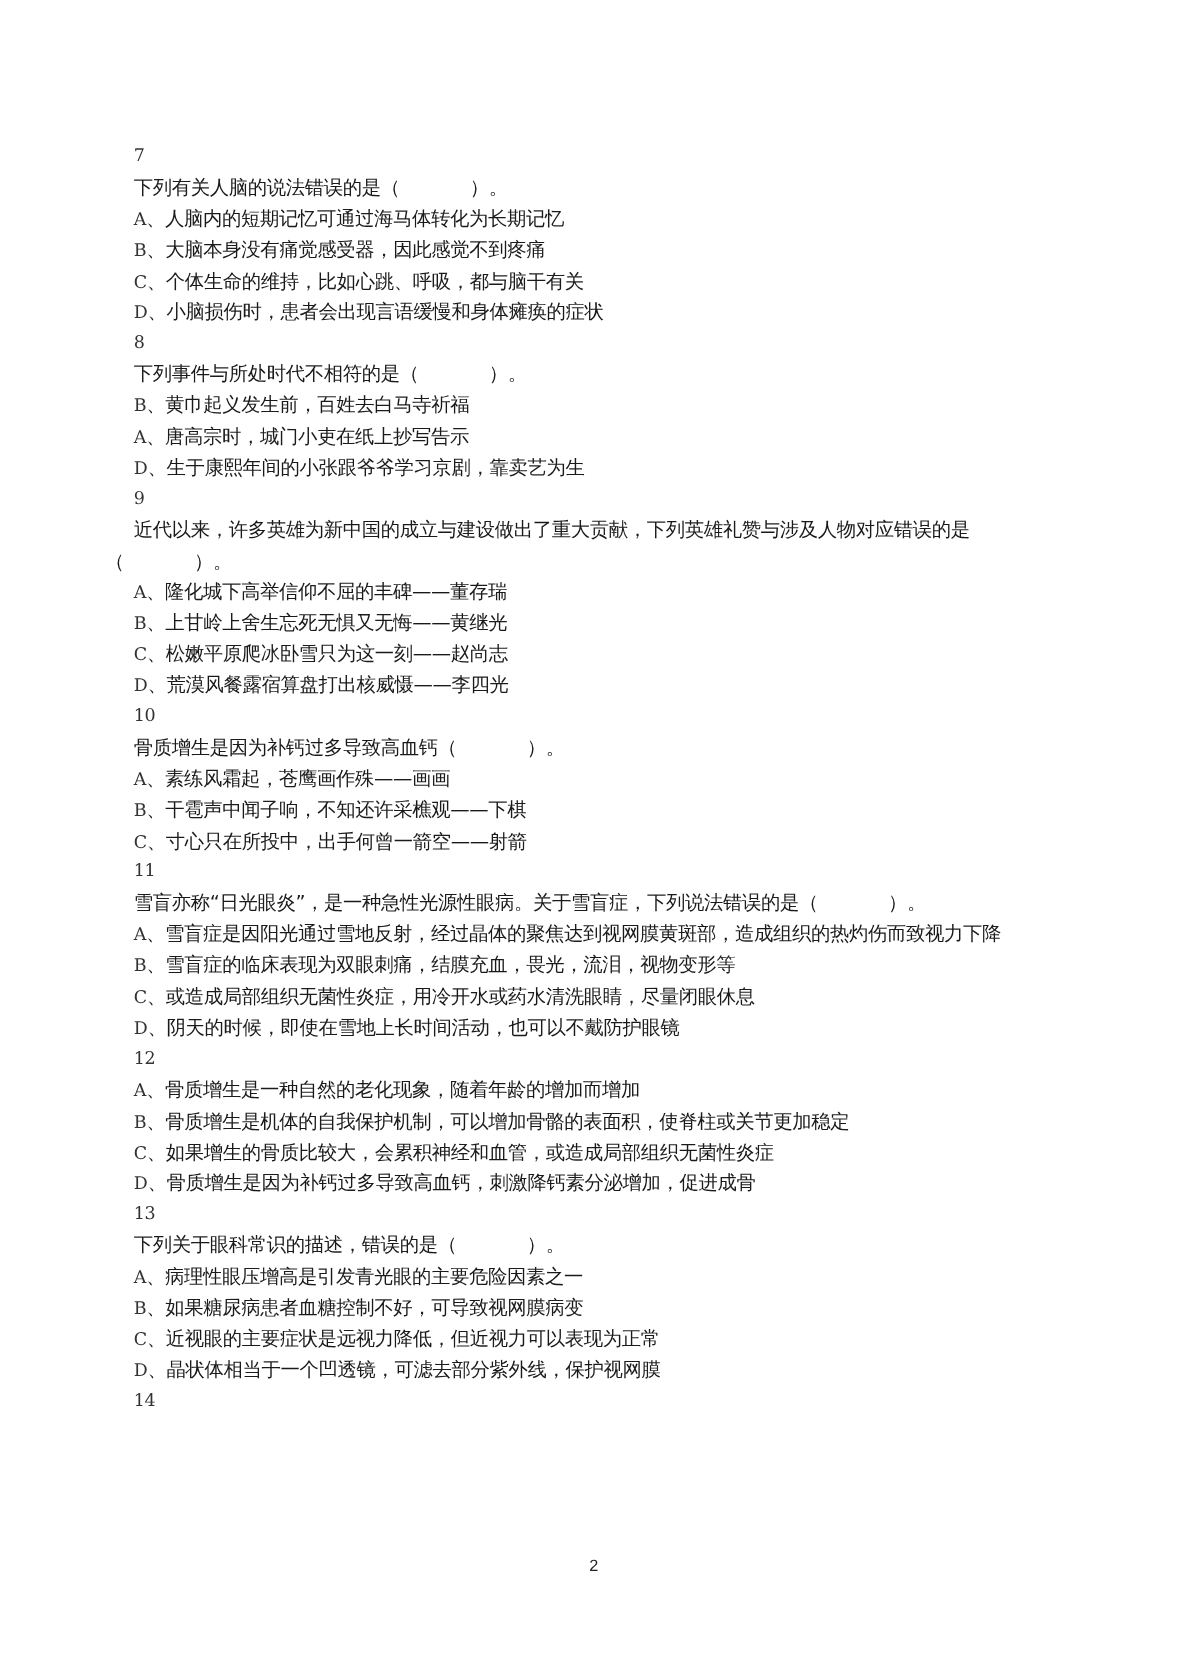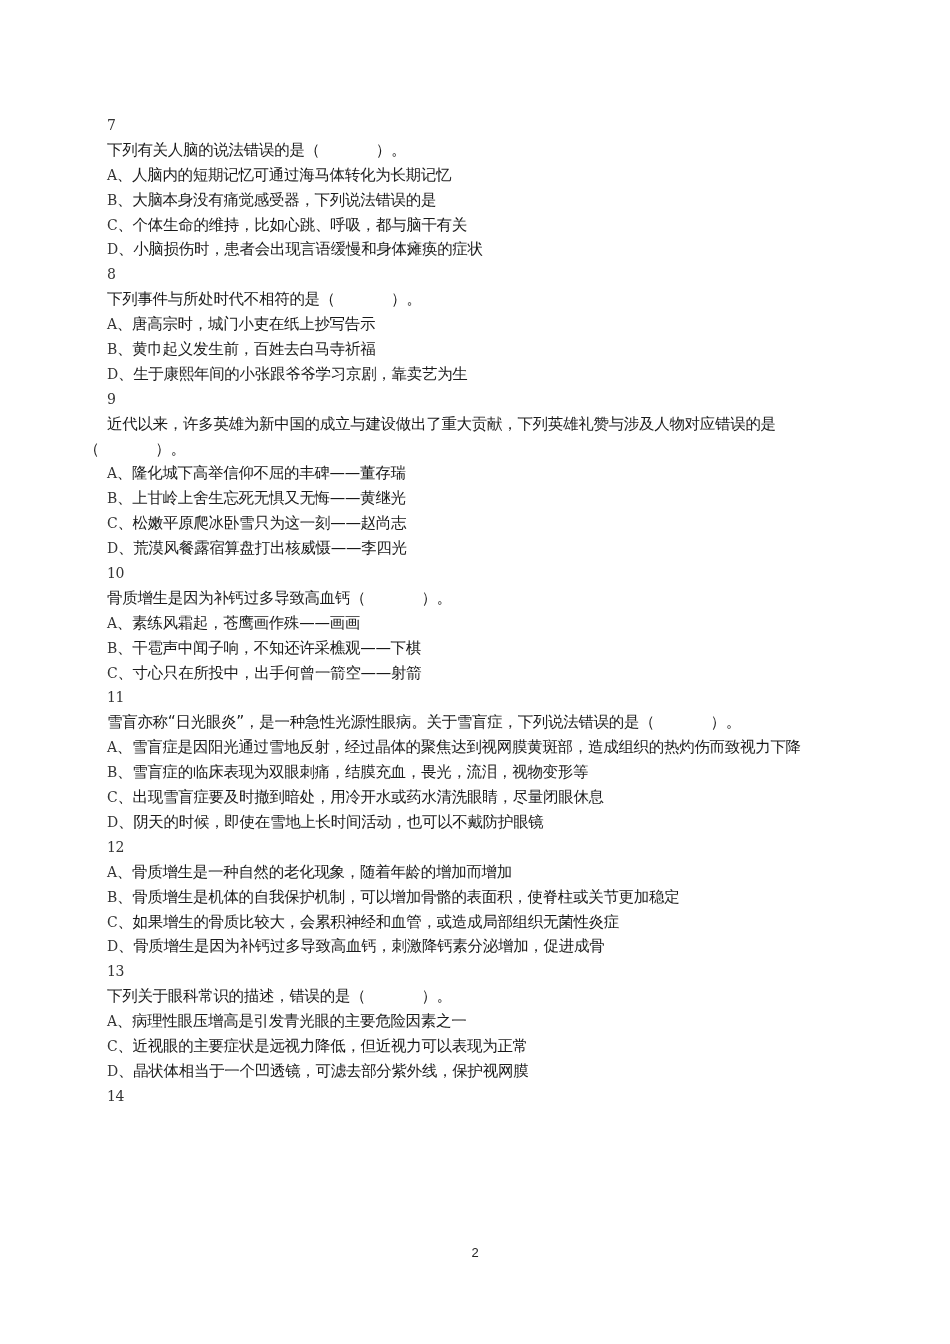--- a/index.html
+++ b/index.html
@@ -59,30 +59,30 @@
   </style>
 </head>
 <body>
 
 <div class="page">
 
   <div>
     <div class="line num">7</div>
     <div class="line"><span>下列有关人脑的说法错误的是（</span><span class="blank"></span><span>）。</span></div>
     <div class="line opt"><span class="letter">A</span><span>、人脑内的短期记忆可通过海马体转化为长期记忆</span></div>
-    <div class="line opt"><span class="letter">B</span><span>、大脑本身没有痛觉感受器，下列说法错误的是</span></div>
+    <div class="line opt"><span class="letter">B</span><span>、大脑本身没有痛觉感受器，因此感觉不到疼痛</span></div>
     <div class="line opt"><span class="letter">C</span><span>、个体生命的维持，比如心跳、呼吸，都与脑干有关</span></div>
     <div class="line opt"><span class="letter">D</span><span>、小脑损伤时，患者会出现言语缓慢和身体瘫痪的症状</span></div>
   </div>
 
   <div>
     <div class="line num">8</div>
     <div class="line"><span>下列事件与所处时代不相符的是（</span><span class="blank"></span><span>）。</span></div>
+    <div class="line opt"><span class="letter">B</span><span>、黄巾起义发生前，百姓去白马寺祈福</span></div>
     <div class="line opt"><span class="letter">A</span><span>、唐高宗时，城门小吏在纸上抄写告示</span></div>
-    <div class="line opt"><span class="letter">B</span><span>、黄巾起义发生前，百姓去白马寺祈福</span></div>
     <div class="line opt"><span class="letter">D</span><span>、生于康熙年间的小张跟爷爷学习京剧，靠卖艺为生</span></div>
   </div>
 
   <div>
     <div class="line num">9</div>
     <div class="line">近代以来，许多英雄为新中国的成立与建设做出了重大贡献，下列英雄礼赞与涉及人物对应错误的是</div>
     <div class="line wrap"><span>（</span><span class="blank"></span><span>）。</span></div>
     <div class="line opt"><span class="letter">A</span><span>、隆化城下高举信仰不屈的丰碑——董存瑞</span></div>
     <div class="line opt"><span class="letter">B</span><span>、上甘岭上舍生忘死无惧又无悔——黄继光</span></div>
     <div class="line opt"><span class="letter">C</span><span>、松嫩平原爬冰卧雪只为这一刻——赵尚志</span></div>
@@ -95,36 +95,37 @@
     <div class="line opt"><span class="letter">A</span><span>、素练风霜起，苍鹰画作殊——画画</span></div>
     <div class="line opt"><span class="letter">B</span><span>、干雹声中闻子响，不知还许采樵观——下棋</span></div>
     <div class="line opt"><span class="letter">C</span><span>、寸心只在所投中，出手何曾一箭空——射箭</span></div>
   </div>
 
   <div>
     <div class="line num">11</div>
     <div class="line"><span>雪盲亦称“日光眼炎”，是一种急性光源性眼病。关于雪盲症，下列说法错误的是（</span><span class="blank"></span><span>）。</span></div>
     <div class="line opt"><span class="letter">A</span><span>、雪盲症是因阳光通过雪地反射，经过晶体的聚焦达到视网膜黄斑部，造成组织的热灼伤而致视力下降</span></div>
     <div class="line opt"><span class="letter">B</span><span>、雪盲症的临床表现为双眼刺痛，结膜充血，畏光，流泪，视物变形等</span></div>
-    <div class="line opt"><span class="letter">C</span><span>、出现雪盲症要及时撤到暗处，用冷开水或药水清洗眼睛，尽量闭眼休息</span></div>
+    <div class="line opt"><span class="letter">C</span><span>、或造成局部组织无菌性炎症，用冷开水或药水清洗眼睛，尽量闭眼休息</span></div>
     <div class="line opt"><span class="letter">D</span><span>、阴天的时候，即使在雪地上长时间活动，也可以不戴防护眼镜</span></div>
   </div>
 
   <div>
     <div class="line num">12</div>
     <div class="line opt"><span class="letter">A</span><span>、骨质增生是一种自然的老化现象，随着年龄的增加而增加</span></div>
     <div class="line opt"><span class="letter">B</span><span>、骨质增生是机体的自我保护机制，可以增加骨骼的表面积，使脊柱或关节更加稳定</span></div>
     <div class="line opt"><span class="letter">C</span><span>、如果增生的骨质比较大，会累积神经和血管，或造成局部组织无菌性炎症</span></div>
     <div class="line opt"><span class="letter">D</span><span>、骨质增生是因为补钙过多导致高血钙，刺激降钙素分泌增加，促进成骨</span></div>
   </div>
 
   <div>
     <div class="line num">13</div>
     <div class="line"><span>下列关于眼科常识的描述，错误的是（</span><span class="blank"></span><span>）。</span></div>
     <div class="line opt"><span class="letter">A</span><span>、病理性眼压增高是引发青光眼的主要危险因素之一</span></div>
+    <div class="line opt"><span class="letter">B</span><span>、如果糖尿病患者血糖控制不好，可导致视网膜病变</span></div>
     <div class="line opt"><span class="letter">C</span><span>、近视眼的主要症状是远视力降低，但近视力可以表现为正常</span></div>
     <div class="line opt"><span class="letter">D</span><span>、晶状体相当于一个凹透镜，可滤去部分紫外线，保护视网膜</span></div>
   </div>
 
   <div>
     <div class="line num">14</div>
   </div>
 
 </div>
 

